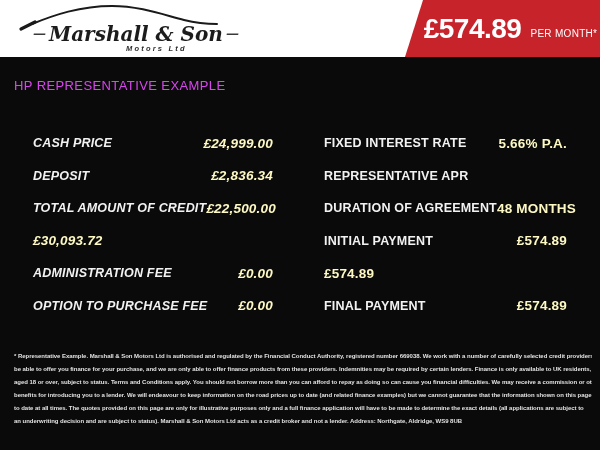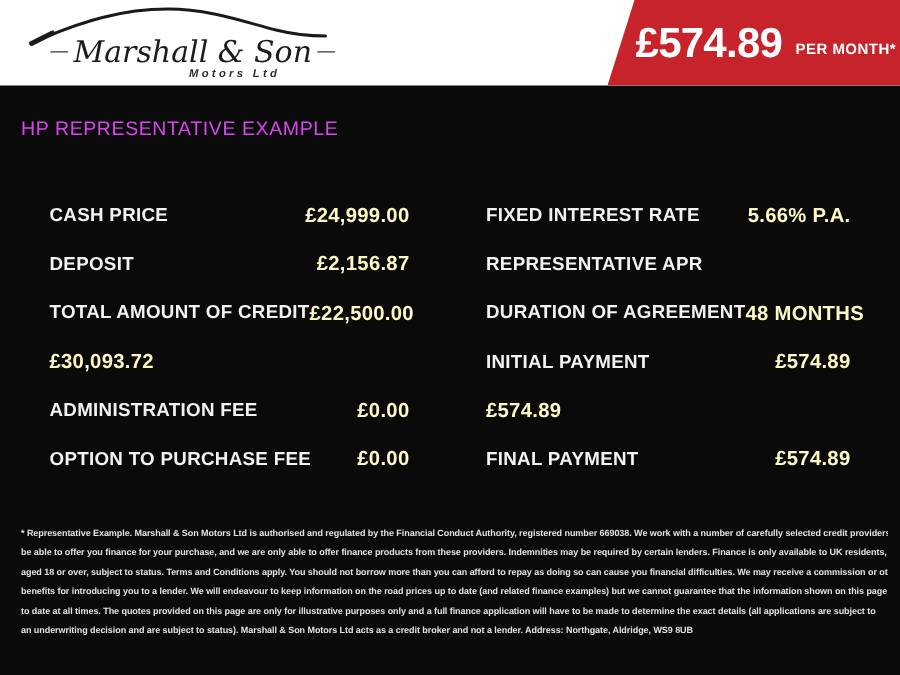--- a/index.html
+++ b/index.html
@@ -29,20 +29,21 @@
   .logo-name-row {
     position: absolute;
     top: 22px; left: 12px;
     width: 190px;
     text-align: center;
     font-family: "DejaVu Serif", serif;
     font-style: italic;
     font-size: 20px;
     color: #1c1c1c;
     white-space: nowrap;
+    font-weight: bold;
   }
   .logo-dash { font-size: 13px; vertical-align: 3px; color: #3a3a3a; padding: 0 3px; }
   .logo-sub {
     position: absolute;
     top: 44px; left: 108px;
     font-size: 7.5px;
     font-weight: bold;
     letter-spacing: 2.2px;
     color: #2e2e2e;
     font-style: italic;
@@ -65,39 +66,39 @@
   .price-amount {
     color: #ffffff;
     font-size: 28px;
     font-weight: bold;
     letter-spacing: -0.5px;
     line-height: 1;
   }
   .price-period {
     color: #ffffff;
     font-size: 10px;
-    font-weight: bold;
+    font-weight: normal;
     letter-spacing: 0.3px;
     align-self: center;
     margin-top: 9px;
   }
 
   
   .section-title {
     position: absolute;
     top: 78px; left: 14px;
     color: #d946ef;
     font-size: 13px;
     font-weight: normal;
     letter-spacing: 0.4px;
   }
 
   
   .col { position: absolute; top: 127px; }
-  .col-left  { left: 33px;  width: 240px; }
+  .col-left  { left: 33px;  width: 240px; font-style: italic; }
   .col-right { left: 324px; width: 243px; }
   .finance-row {
     height: 32.5px;
     display: flex;
     align-items: center;
     justify-content: space-between;
   }
   .finance-label {
     color: #f2f2f2;
     font-size: 12.5px;
@@ -152,21 +153,21 @@
 
   <div class="section-title">HP REPRESENTATIVE EXAMPLE</div>
 
   <div class="col col-left">
     <div class="finance-row">
       <span class="finance-label">CASH PRICE</span>
       <span class="finance-value">£24,999.00</span>
     </div>
     <div class="finance-row">
       <span class="finance-label">DEPOSIT</span>
-      <span class="finance-value">£2,156.87</span>
+      <span class="finance-value">£2,836.34</span>
     </div>
     <div class="finance-row">
       <span class="finance-label">TOTAL AMOUNT OF CREDIT</span>
       <span class="finance-value">£22,500.00</span>
     </div>
     <div class="finance-row">
       <span class="finance-value">£30,093.72</span>
     </div>
     <div class="finance-row">
       <span class="finance-label">ADMINISTRATION FEE</span>

